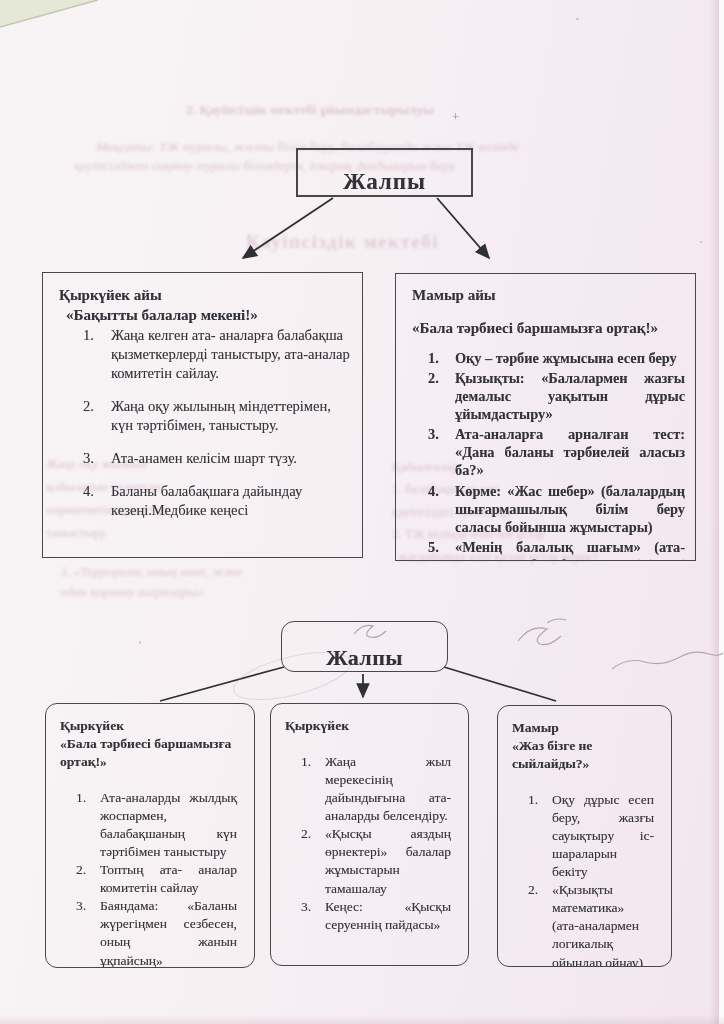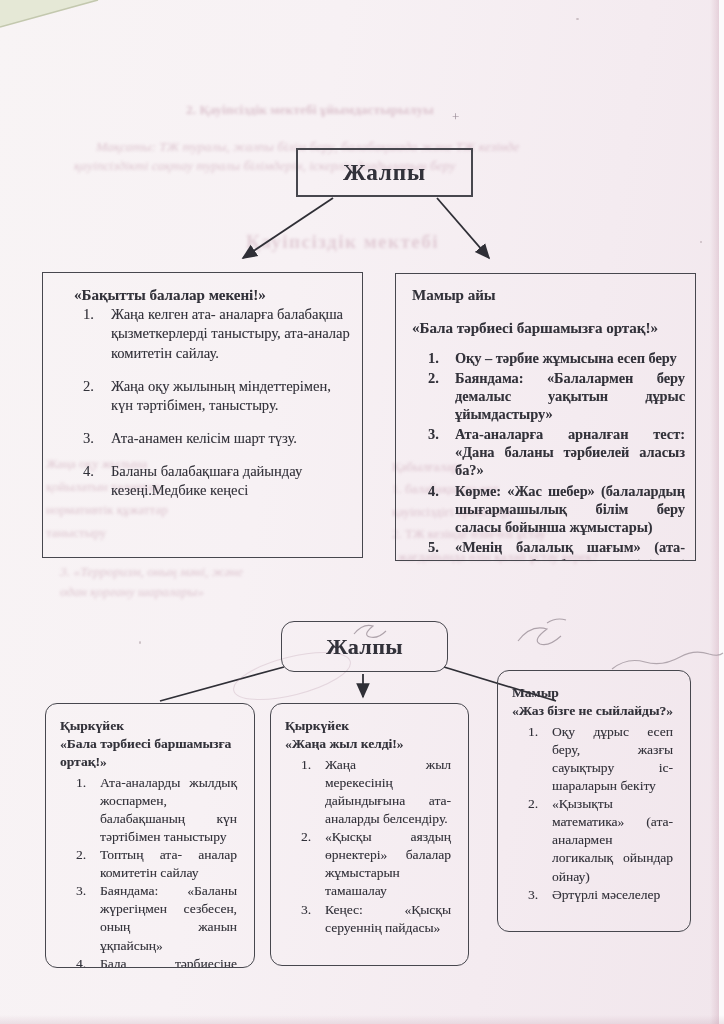--- a/index.html
+++ b/index.html
@@ -23,56 +23,56 @@
   .bleed.b{font-weight:700;}
   #bt1{left:186px;top:102px;font-size:13.5px;width:320px;}
   #bt2{left:96px;top:139px;font-size:13.5px;width:560px;}
   #bt3{left:74px;top:158px;font-size:13.5px;width:580px;}
   #bmid{left:246px;top:231px;font-size:19px;letter-spacing:1.5px;opacity:.45;}
   #blx{left:46px;top:452px;font-size:13px;line-height:1.78;width:175px;}
   #blb{left:60px;top:562px;font-size:13.5px;line-height:1.5;width:270px;}
   #brx{left:392px;top:456px;font-size:13px;line-height:1.72;width:210px;}
   #brw{left:398px;top:549px;font-size:13px;width:300px;}
   
-  .node{position:absolute;border:2px solid #47474e;display:flex;align-items:center;
+  .node{position:absolute;border:2px solid #47474e;display:flex;align-items:flex-end;
     justify-content:center;font-weight:700;z-index:2;
     text-shadow:0.3px 0.3px 0.6px rgba(60,50,60,.35);}
   #root{left:296px;top:148px;width:177px;height:49px;font-size:23px;letter-spacing:1px;}
   #g-root{left:281px;top:621px;width:167px;height:51px;font-size:22px;
     letter-spacing:.5px;border-radius:13px;border-width:1.8px;}
   .panel{position:absolute;border:1.8px solid #47474e;z-index:2;overflow:hidden;
     text-shadow:0.25px 0.25px 0.5px rgba(60,50,60,.3);}
   .head{font-weight:700;}
   .blk{display:block;}
   .lst{list-style:none;counter-reset:n;margin:0;}
   .lst li{position:relative;counter-increment:n;}
   .lst li::before{content:counter(n) ".";position:absolute;left:0;}
   
   #p-left{left:42px;top:272px;width:321px;height:286px;padding:12px 6px 0 16px;
     font-size:14.5px;line-height:1.32;}
   #p-left .head{font-size:15px;line-height:1.35;}
-  #p-left .motto{margin-left:15px;}
+  #p-left .motto{margin-left:7px;}
   #p-left .lst{padding:0 0 0 24px;}
   #p-left .lst li{padding-left:28px;margin-bottom:14px;}
   
   #p-right{left:395px;top:273px;width:301px;height:288px;padding:11px 10px 8px 16px;
     font-size:14.3px;line-height:1.27;}
   #p-right .head{font-size:15px;line-height:1.35;}
   #p-right .motto{margin-top:13px;}
   #p-right .lst{margin-top:10px;padding:0 0 0 16px;}
   #p-right .lst li{padding-left:27px;margin-bottom:2px;text-align:justify;font-weight:bold;}
   
   .bb{border-radius:12px;border-width:1.7px;padding:13px 12px 0 14px;
     font-size:13.5px;line-height:1.34;}
   .bb .head{line-height:1.33;}
-  .bb .lst{margin-top:3px;padding:0 0 0 16px;}
+  .bb .lst{margin-top:18px;padding:0 0 0 16px;}
   .bb .lst li{padding-left:24px;padding-right:5px;text-align:justify;}
   #bb1{left:45px;top:703px;width:210px;height:265px;}
   #bb2{left:270px;top:703px;width:199px;height:263px;}
-  #bb3{left:497px;top:670px;width:194px;height:262px;}
+  #bb3{left:497px;top:705px;width:175px;height:262px;}
   
   .wires{position:absolute;left:0;top:0;z-index:2;pointer-events:none;}
 </style>
 </head>
 <body>
 
 <div class="page">
 
   <div class="bleed b" id="bt1">2. Қауіпсіздік мектебі ұйымдастырылуы</div>
   <div class="bleed i" id="bt2">Мақсаты: ТЖ туралы, жалпы білім беру, балабақшада және ТЖ кезінде</div>
@@ -123,38 +123,39 @@
     <path d="M518,641 q13,-17 29,-12 q-15,11 -7,15 q9,3 21,-8 M547,623 q9,-6 19,-3" fill="none" stroke="#958a93" stroke-width="1.1" opacity="0.75"></path>
     <path d="M612,669 q15,-12 33,-7 q17,5 35,-5 q14,-8 29,-3 q10,3 14,-1" fill="none" stroke="#958a93" stroke-width="1.1" opacity="0.7"></path>
   </svg>
 
   <div class="node" id="root">
     <span>Жалпы</span>
   </div>
 
   <div class="panel" id="p-left">
     <div class="head">
+      <span class="blk">Қыркүйек айы</span>
       <span class="blk motto">«Бақытты балалар мекені!»</span>
     </div>
     <ol class="lst">
       <li>Жаңа келген ата- аналарға балабақша қызметкерлерді таныстыру, ата-аналар комитетін сайлау.</li>
       <li>Жаңа оқу жылының міндеттерімен, күн тәртібімен, таныстыру.</li>
       <li>Ата-анамен келісім шарт түзу.</li>
       <li>Баланы балабақшаға дайындау кезеңі.Медбике кеңесі</li>
     </ol>
   </div>
 
   <div class="panel" id="p-right">
     <div class="head">
       <span class="blk">Мамыр айы</span>
       <span class="blk motto">«Бала тәрбиесі баршамызға ортақ!»</span>
     </div>
     <ol class="lst">
       <li>Оқу – тәрбие жұмысына есеп беру</li>
-      <li>Баяндама: «Балалармен беру демалыс уақытын дұрыс ұйымдастыру»</li>
+      <li>Қызықты: «Балалармен жазғы демалыс уақытын дұрыс ұйымдастыру»</li>
       <li>Ата-аналарға арналған тест: «Дана баланы тәрбиелей аласыз ба?»</li>
       <li>Көрме: «Жас шебер» (балалардың шығармашылық білім беру саласы бойынша жұмыстары)</li>
       <li>«Менің балалық шағым» (ата-аналарға балабақша мәзіріндегі тағамдардан дастархан дайындау)</li>
     </ol>
   </div>
 
   <div class="node" id="g-root">
     <span>Жалпы</span>
   </div>
 
@@ -167,21 +168,20 @@
       <li>Ата-аналарды жылдық жоспармен, балабақшаның күн тәртібімен таныстыру</li>
       <li>Топтың ата- аналар комитетін сайлау</li>
       <li>Баяндама: «Баланы жүрегіңмен сезбесен, оның жанын ұқпайсың»</li>
       <li>Бала тәрбиесіне арналған сұрақтар</li>
     </ol>
   </div>
 
   <div class="panel bb" id="bb2">
     <div class="head">
       <span class="blk">Қыркүйек</span>
-      <span class="blk">«Жаңа жыл келді!»</span>
     </div>
     <ol class="lst">
       <li>Жаңа жыл мерекесінің дайындығына ата- аналарды белсендіру.</li>
       <li>«Қысқы аяздың өрнектері» балалар жұмыстарын тамашалау</li>
       <li>Кеңес: «Қысқы серуеннің пайдасы»</li>
     </ol>
   </div>
 
   <div class="panel bb" id="bb3">
     <div class="head">

